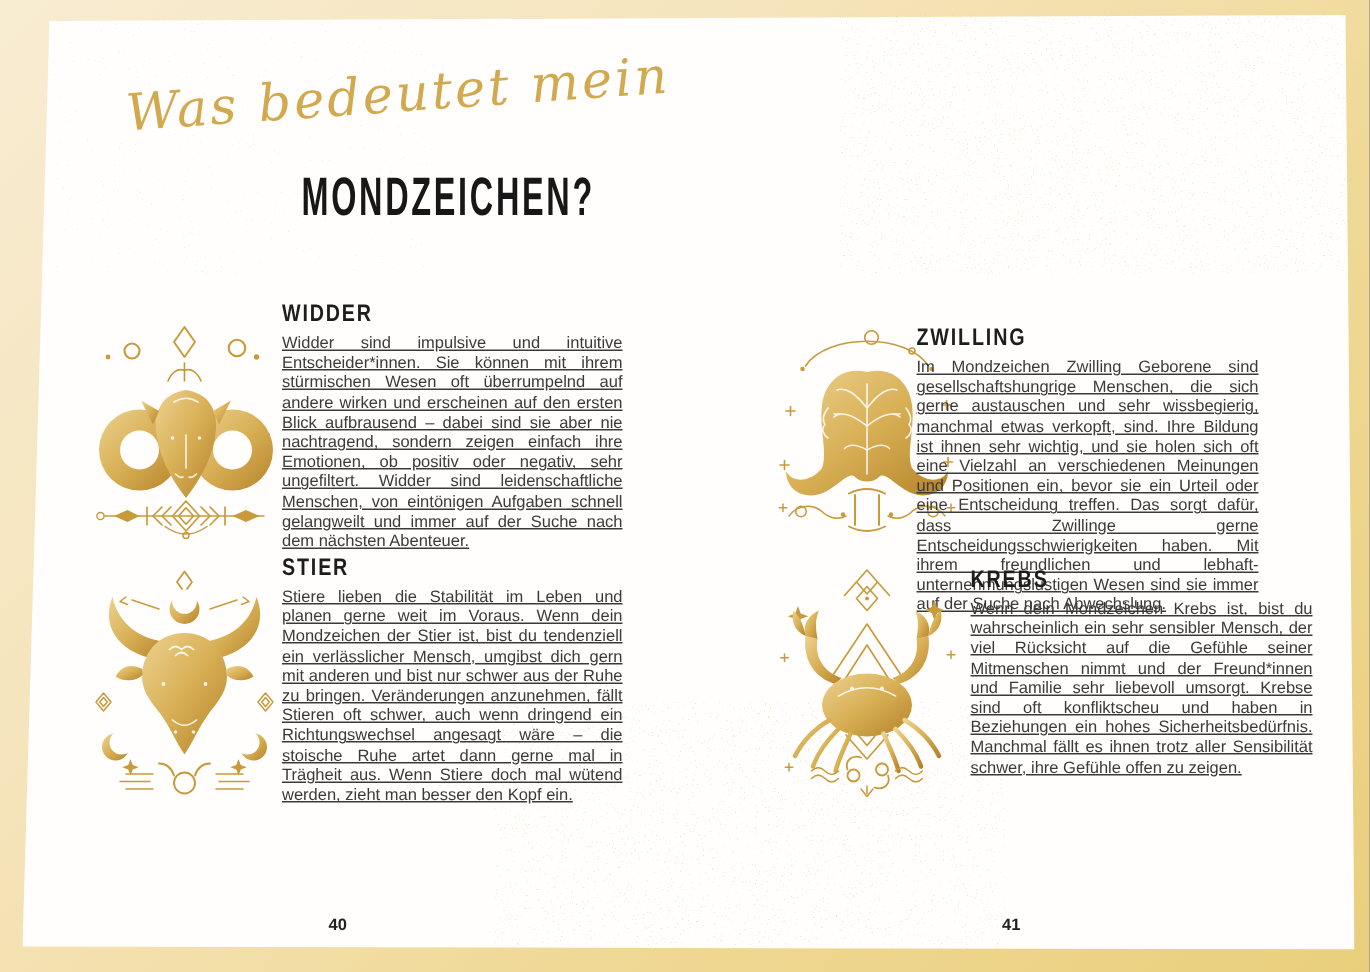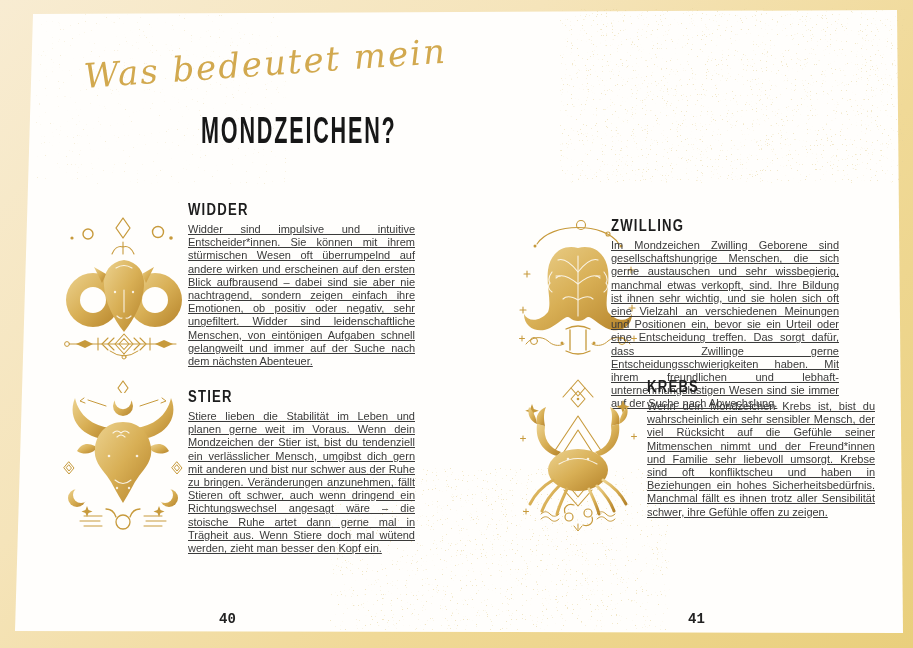--- a/index.html
+++ b/index.html
@@ -31,21 +31,21 @@
   .sec-heading{
     display:inline-block; font-weight:bold; font-size:16px; letter-spacing:1.5px;
     color:#1d1d1d; transform:scaleX(0.82); transform-origin:left center;
     white-space:nowrap; margin:0 0 4px 0;
   }
   .sec-body{
     font-size:11px; line-height:13.2px; color:#3a3a3a;
     text-align:justify; margin:0;text-decoration:underline;
   }
   .pagenum{
-    position:absolute; font-weight:bold; font-size:14px; color:#222;font-family:Liberation Mono, monospace;
+    position:absolute; font-weight:bold; font-size:11px; color:#222;
   }
   svg .ln{fill:none; stroke-linecap:round; stroke-linejoin:round;}
 </style>
 </head>
 <body>
 
 <div class="frame">
   <div class="page-white"></div>
 
   <svg class="speckle" style="left:560px;top:8px;" width="345" height="175">
@@ -171,21 +171,21 @@
           <path d="M103,130 l1.5,4 4,1.5 -4,1.5 -1.5,4 -1.5,-4 -4,-1.5 4,-1.5 Z" fill="#c79a3c"></path>
         </g>
         <g class="ln" stroke="#c79a3c" stroke-width="1.3">
           <circle cx="67" cy="146" r="7"></circle>
           <path d="M60,141 C58,135 54,133 50,133 M74,141 C76,135 80,133 84,133"></path>
           <path d="M28,140 H46 M24,145 H44 M28,150 H46" stroke-width="1"></path>
           <path d="M106,140 H88 M110,145 H90 M106,150 H88" stroke-width="1"></path>
         </g>
       </svg>
     </div>
-    <div class="txt" style="left:188px;top:388px;width:227px;">
+    <div class="txt" style="left:188px;top:370px;width:227px;">
       <h3 class="sec-heading">STIER</h3>
       <p class="sec-body">Stiere lieben die Stabilität im Leben und planen gerne weit im Voraus. Wenn dein Mondzeichen der Stier ist, bist du tendenziell ein verlässlicher Mensch, umgibst dich gern mit anderen und bist nur schwer aus der Ruhe zu bringen. Veränderungen anzunehmen, fällt Stieren oft schwer, auch wenn dringend ein Richtungswechsel angesagt wäre – die stoische Ruhe artet dann gerne mal in Trägheit aus. Wenn Stiere doch mal wütend werden, zieht man besser den Kopf ein.</p>
     </div>
   </div>
 
   <div class="section">
     <div class="icon-box" style="left:511px;top:210px;">
       <svg width="134" height="150" viewBox="0 0 134 150">
         <defs>
           <linearGradient id="g3" x1="0" y1="0" x2="1" y2="1">
@@ -286,14 +286,14 @@
         </g>
       </svg>
     </div>
     <div class="txt" style="left:647px;top:378px;width:228px;">
       <h3 class="sec-heading">KREBS</h3>
       <p class="sec-body">Wenn dein Mondzeichen Krebs ist, bist du wahrscheinlich ein sehr sensibler Mensch, der viel Rücksicht auf die Gefühle seiner Mitmenschen nimmt und der Freund*innen und Familie sehr liebevoll umsorgt. Krebse sind oft konfliktscheu und haben in Beziehungen ein hohes Sicherheitsbedürfnis. Manchmal fällt es ihnen trotz aller Sensibilität schwer, ihre Gefühle offen zu zeigen.</p>
     </div>
   </div>
 
   <div class="pagenum" style="left:219px;top:611px;">40</div>
-  <div class="pagenum" style="left:688px;top:611px;">41</div>
+  <div class="pagenum" style="left:668px;top:611px;">41</div>
 </div>
 
 </body></html>

